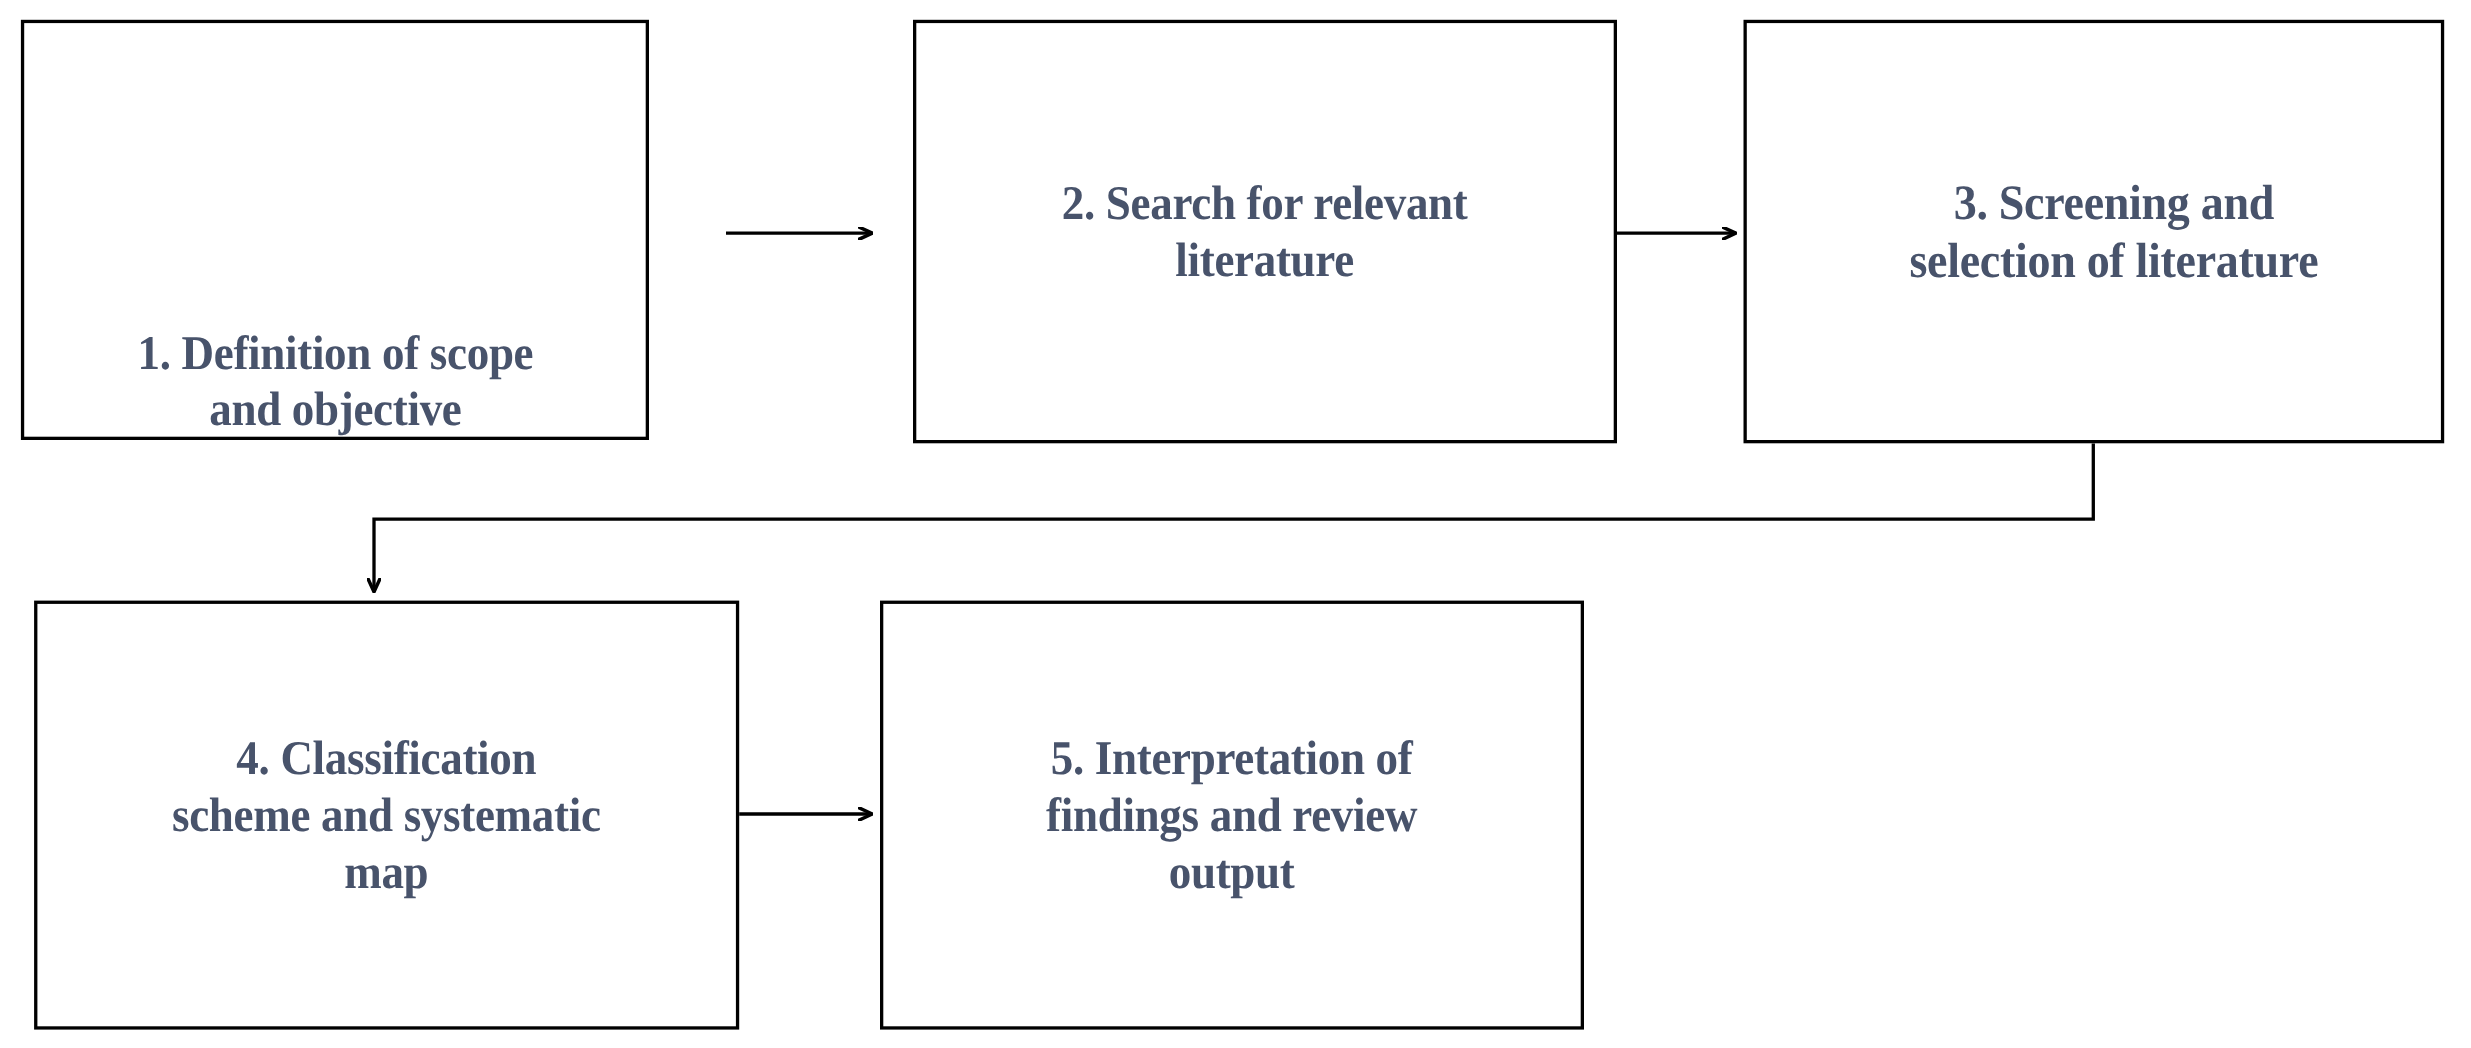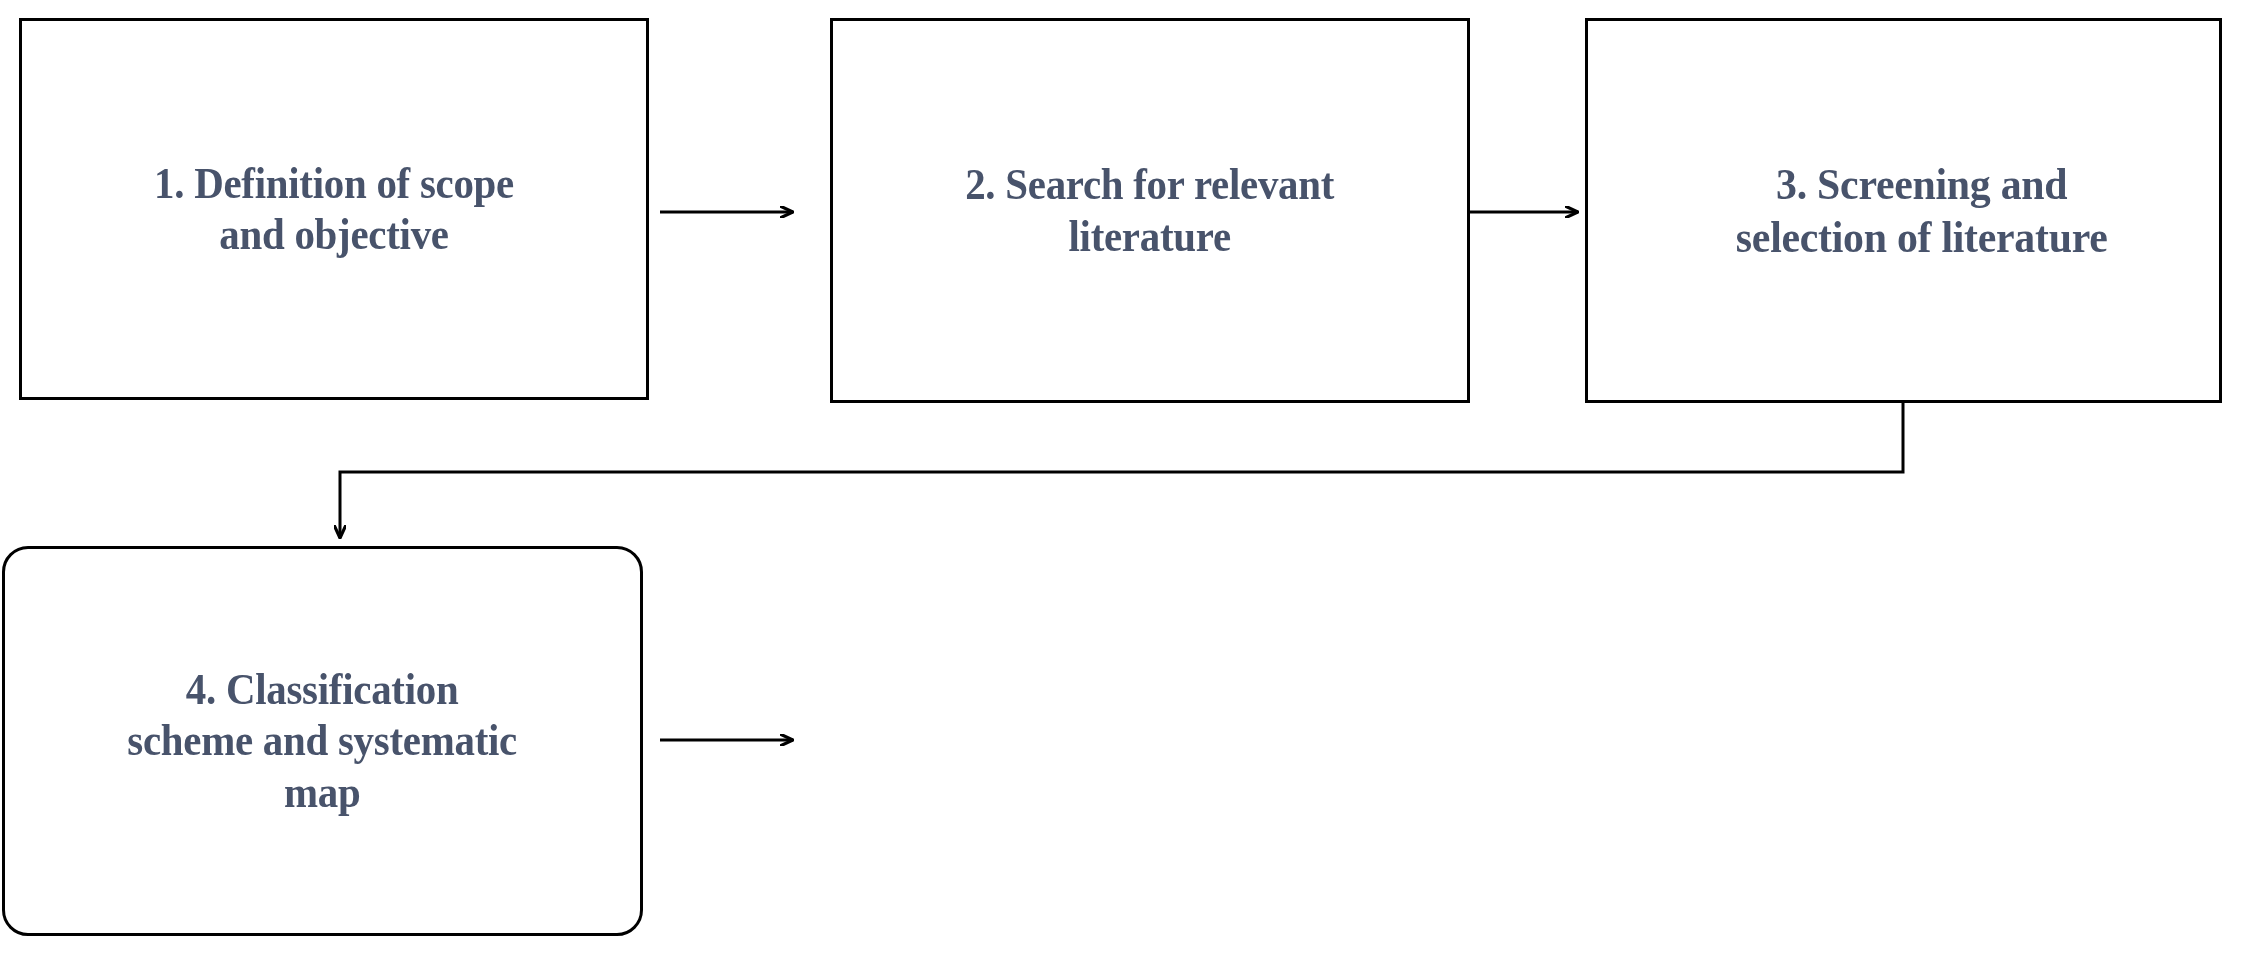--- a/index.html
+++ b/index.html
@@ -36,24 +36,24 @@
     font-weight: bold;
     font-size: 44px;
     line-height: 1.16;
     letter-spacing: -0.3px;
     text-align: center;
     white-space: pre-line;
     transform: scaleX(0.93);
     transform-origin: center center;
   }
   
-  #node-1 { left: 19px;   top: 18px;  width: 630px; height: 382px; }
+  #node-1 { left: 19px;   top: 18px;  width: 571px; height: 382px; align-items: flex-end; }
   #node-2 { left: 830px;  top: 18px;  width: 640px; height: 385px; }
   #node-3 { left: 1585px; top: 18px;  width: 637px; height: 385px; padding-left: 36px; }
-  #node-4 { left: 2px;   top: 546px; width: 641px; height: 390px; border-radius: 26px; }
+  #node-4 { left: 31px;   top: 546px; width: 641px; height: 390px; }
   #node-5 { left: 800px;  top: 546px; width: 640px; height: 390px; }
 
   #node-3 .node-label { font-size: 45px; }
   #node-4 .node-label { width: 98%; }
 
   
   #connectors {
     position: absolute;
     left: 0;
     top: 0;
@@ -108,14 +108,19 @@
     <span class="node-label">3. Screening and
 selection of literature</span>
   </div>
 
   <div class="node" id="node-4">
     <span class="node-label">4. Classification
 scheme and systematic
 map</span>
   </div>
 
+  <div class="node" id="node-5">
+    <span class="node-label">5. Interpretation of
+findings and review
+output</span>
+  </div>
 
 </div>
 
 </body></html>

